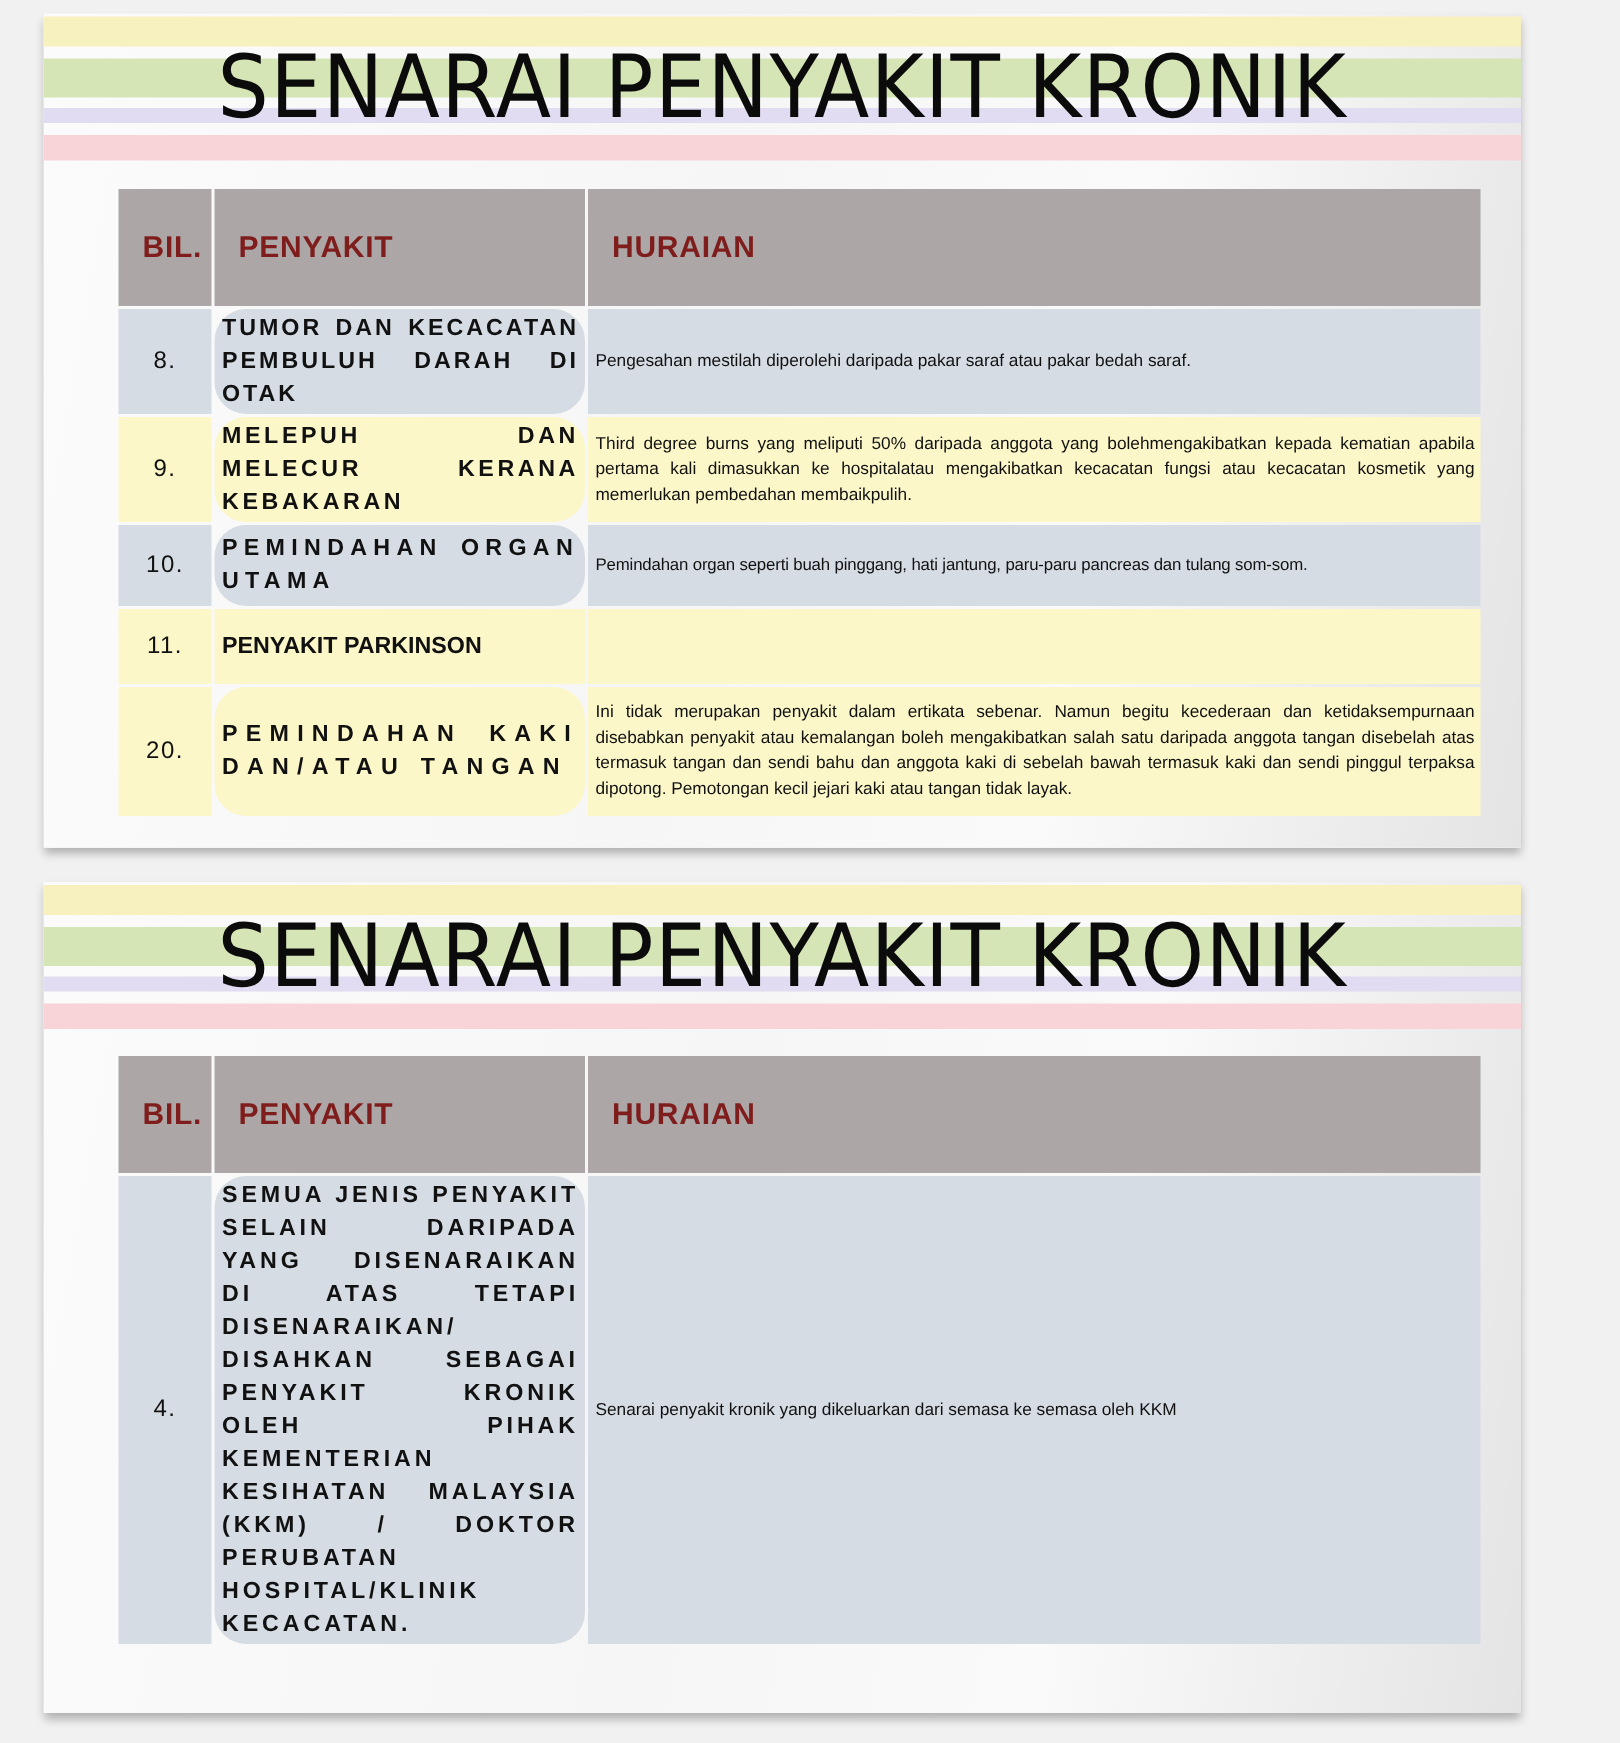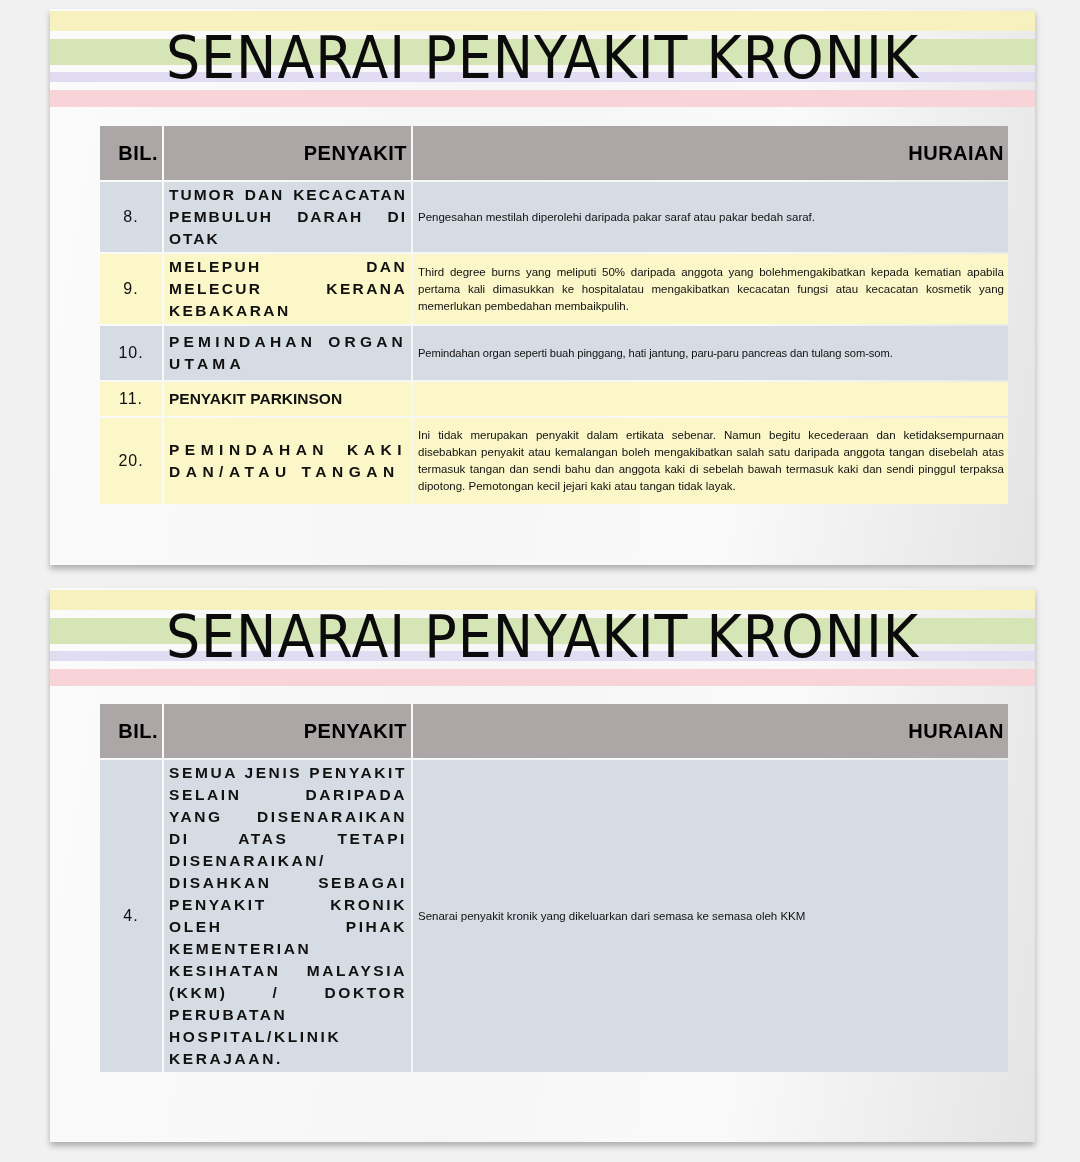--- a/index.html
+++ b/index.html
@@ -4,21 +4,21 @@
   <style>
     html, body {
       margin: 0; padding: 0;
       width: 1080px; height: 1162px;
       background: #f1f1f1;
       font-family: "Liberation Sans", sans-serif;
       overflow: hidden;
     }
     .slide {
       position: absolute;
-      left: 50px;
+      left: 29px;
       width: 985px;
       background: linear-gradient(100deg, #fbfbfb 0%, #f6f6f6 45%, #fafafa 70%, #e4e4e4 100%);
       box-shadow: 0 4px 6px rgba(0,0,0,0.28);
       overflow: hidden;
     }
     .slide-1 { top: 9px; height: 556px; }
     .slide-2 { top: 588px; height: 554px; }
 
     .stripes { position: absolute; left: 0; right: 0; top: 0; height: 100px; }
     .stripe { position: absolute; left: 0; right: 0; }
@@ -44,37 +44,37 @@
       width: 912px;
       border-collapse: separate;
       border-spacing: 2px;
       table-layout: fixed;
     }
     .slide-1 table.kronik { top: 115px; }
     .slide-2 table.kronik { top: 114px; }
 
     th {
       background: #aca7a6;
-      color: #000000;
+      color: #7f1d1d;
       font-weight: bold;
       font-size: 20px;
       height: 46px;
-      padding: 4px;
-      text-align: right;
+      padding: 16px;
+      text-align: left;
       letter-spacing: 0.5px;
     }
     td { padding: 0 4px; vertical-align: middle; color: #111; }
     tr.blue td { background: #d6dce4; }
     tr.yellow td { background: #fbf7c8; }
     td.num { text-align: center; font-size: 16px; letter-spacing: 1px; }
     td.penyakit {
       font-weight: bold; font-size: 15.5px; line-height: 22px;
       padding: 2px 4px 2px 5px; text-align: justify;
     }
-    td.penyakit.spaced { letter-spacing: 2.6px; }
+    td.penyakit.spaced { letter-spacing: 2.6px; border-radius: 21px; }
     td.huraian { font-size: 11.5px; line-height: 17px; padding: 2px 4px 2px 5px; text-align: justify; }
     td.huraian.narrow { font-size: 11.2px; letter-spacing: -0.1px; margin-left: 16px; }
   </style>
 </head>
 <body>
 
 <div class="slide slide-1">
   <div class="stripes">
     <div class="stripe s-yellow"></div>
     <div class="stripe s-green"></div>
@@ -105,21 +105,21 @@
       <tr class="yellow" style="height:56px">
         <td class="num">9.</td>
         <td class="penyakit spaced" style="letter-spacing:2.4px">MELEPUH DAN MELECUR KERANA KEBAKARAN</td>
         <td class="huraian">Third degree burns yang meliputi 50% daripada anggota yang bolehmengakibatkan kepada kematian apabila pertama kali dimasukkan ke hospitalatau mengakibatkan kecacatan fungsi atau kecacatan kosmetik yang memerlukan pembedahan membaikpulih.</td>
       </tr>
       <tr class="blue" style="height:54px">
         <td class="num">10.</td>
         <td class="penyakit spaced" style="letter-spacing:4.2px">PEMINDAHAN ORGAN UTAMA</td>
         <td class="huraian narrow">Pemindahan organ seperti buah pinggang, hati jantung, paru-paru pancreas dan tulang som-som.</td>
       </tr>
-      <tr class="yellow" style="height:34px">
+      <tr class="yellow" style="height:50px">
         <td class="num">11.</td>
         <td class="penyakit">PENYAKIT PARKINSON</td>
         <td class="huraian"></td>
       </tr>
       <tr class="yellow" style="height:86px">
         <td class="num">20.</td>
         <td class="penyakit spaced" style="letter-spacing:5.5px">PEMINDAHAN KAKI DAN/ATAU TANGAN</td>
         <td class="huraian">Ini tidak merupakan penyakit dalam ertikata sebenar. Namun begitu kecederaan dan ketidaksempurnaan disebabkan penyakit atau kemalangan boleh mengakibatkan salah satu daripada anggota tangan disebelah atas termasuk tangan dan sendi bahu dan anggota kaki di sebelah bawah termasuk kaki dan sendi pinggul terpaksa dipotong. Pemotongan kecil jejari kaki atau tangan tidak layak.</td>
       </tr>
     </tbody>
@@ -144,18 +144,18 @@
     <thead>
       <tr>
         <th>BIL.</th>
         <th>PENYAKIT</th>
         <th>HURAIAN</th>
       </tr>
     </thead>
     <tbody>
       <tr class="blue" style="height:238px">
         <td class="num">4.</td>
-        <td class="penyakit spaced" style="letter-spacing:2.6px">SEMUA JENIS PENYAKIT SELAIN DARIPADA YANG DISENARAIKAN DI ATAS TETAPI DISENARAIKAN/ DISAHKAN SEBAGAI PENYAKIT KRONIK OLEH PIHAK KEMENTERIAN KESIHATAN MALAYSIA (KKM) / DOKTOR PERUBATAN HOSPITAL/KLINIK KERAJAAN.</td>
+        <td class="penyakit spaced" style="letter-spacing:2.6px">SEMUA JENIS PENYAKIT SELAIN DARIPADA YANG DISENARAIKAN DI ATAS TETAPI DISENARAIKAN/ DISAHKAN SEBAGAI PENYAKIT KRONIK OLEH PIHAK KEMENTERIAN KESIHATAN MALAYSIA (KKM) / DOKTOR PERUBATAN HOSPITAL/KLINIK KECACATAN.</td>
         <td class="huraian">Senarai penyakit kronik yang dikeluarkan dari semasa ke semasa oleh KKM</td>
       </tr>
     </tbody>
   </table>
 </div>
 
 </body></html>

